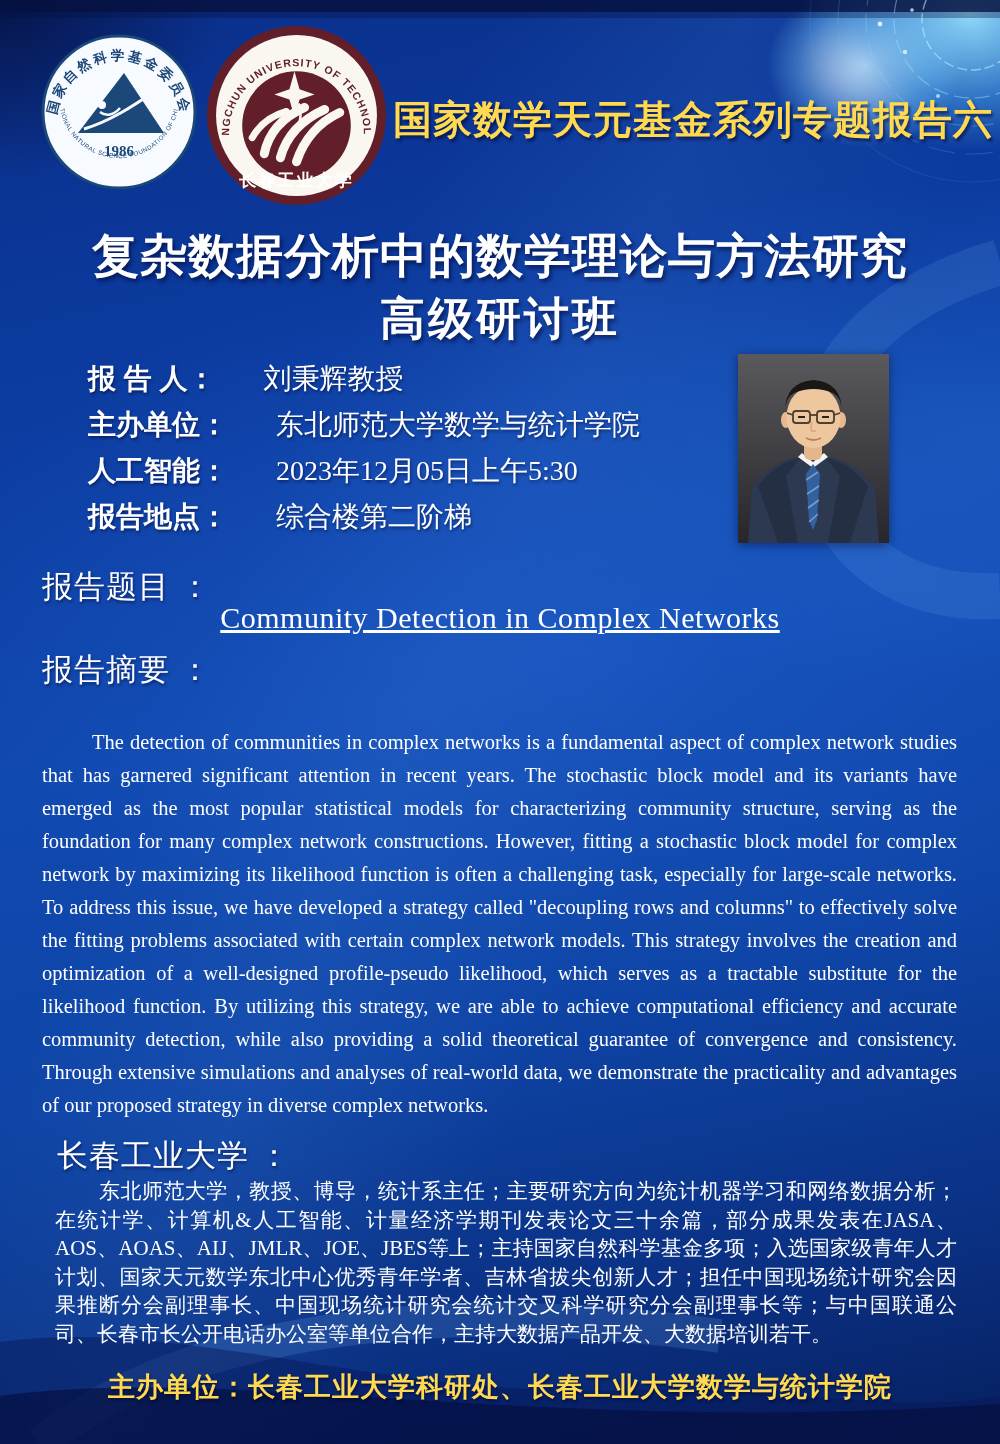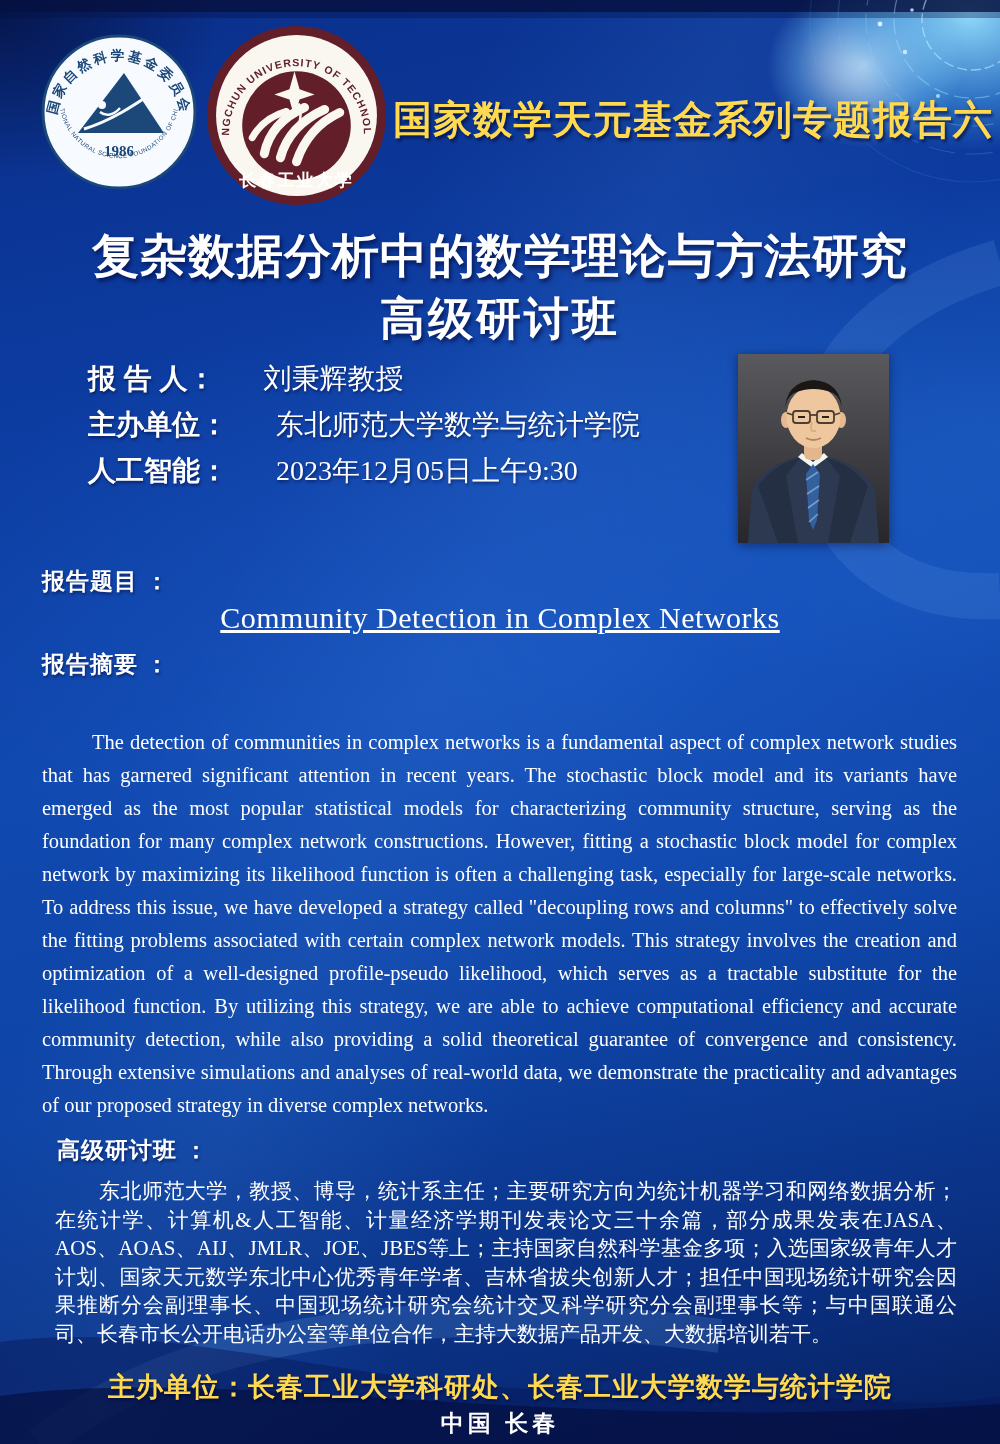--- a/index.html
+++ b/index.html
@@ -23,21 +23,21 @@
   }
   .main-title{top:226px;width:100%;text-align:center;font-family:"Liberation Serif",serif;font-weight:700;
     text-shadow:2px 3px 4px rgba(0,0,40,.6);}
   .main-title-l1{font-size:47px;letter-spacing:1px;line-height:60px;}
   .main-title-l2{font-size:45px;letter-spacing:3px;line-height:58px;margin-top:4px;}
   .info{left:88px;top:356px;font-size:28px;text-shadow:1px 2px 3px rgba(0,0,40,.5);}
   .info-row{height:46px;line-height:46px;display:flex;white-space:pre;gap:38px;}
   .info-label{font-weight:700;}
   .info-value{font-family:"Liberation Serif",serif;margin-left:10px;}
   .photo{left:738px;top:354px;width:151px;height:189px;box-shadow:0 2px 10px rgba(0,0,30,.45);}
-  .section-label{font-weight:700;font-size:23px;letter-spacing:1px;text-shadow:1px 2px 3px rgba(0,0,40,.5);white-space:pre;}
+  .section-label{font-weight:400;font-size:31px;letter-spacing:1px;text-shadow:1px 2px 3px rgba(0,0,40,.5);white-space:pre;}
   .talk-title-label{left:42px;top:566px;}
   .talk-title{top:601px;width:100%;text-align:center;font-family:"Liberation Serif",serif;font-size:30px;letter-spacing:.5px;text-decoration:underline;}
   .abstract-label{left:42px;top:649px;}
   .abstract{
     left:42px;top:726px;width:915px;font-family:"Liberation Serif",serif;
     font-size:20.5px;line-height:33px;text-align:justify;text-indent:50px;
   }
   .bio-label{left:57px;top:1135px;}
   .bio{
     left:55px;top:1177px;width:902px;font-family:"Liberation Serif",serif;
@@ -127,23 +127,25 @@
     <div class="info-row">
       <span class="info-label">报 告 人：</span>
       <span class="info-value">刘秉辉教授</span>
     </div>
     <div class="info-row">
       <span class="info-label">主办单位：</span>
       <span class="info-value">东北师范大学数学与统计学院</span>
     </div>
     <div class="info-row">
       <span class="info-label">人工智能：</span>
-      <span class="info-value">2023年12月05日上午9:30</span>
+      <span class="info-value">2023年12月05日上午5:30</span>
     </div>
     <div class="info-row">
+      <span class="info-label">报告地点：</span>
+      <span class="info-value">综合楼第二阶梯</span>
     </div>
   </div>
 
   <svg class="abs photo" viewBox="0 0 151 189" xmlns="http://www.w3.org/2000/svg">
     <defs>
       <linearGradient id="photoBg" x1="0" y1="0" x2="0" y2="1">
         <stop offset="0" stop-color="#59595e"></stop>
         <stop offset="1" stop-color="#26262b"></stop>
       </linearGradient>
     </defs>
@@ -176,19 +178,18 @@
     <path d="M68,84 Q75.5,88 83,84" stroke="#b5815c" stroke-width="1.8" fill="none"></path>
     <path d="M74,68 Q72,74 74,77 L78,77" stroke="#d9a87e" stroke-width="1.5" fill="none"></path>
   </svg>
 
   <div class="abs section-label talk-title-label">报告题目 ：</div>
   <div class="abs talk-title">Community Detection in Complex Networks</div>
 
   <div class="abs section-label abstract-label">报告摘要 ：</div>
   <div class="abs abstract">The detection of communities in complex networks is a fundamental aspect of complex network studies that has garnered significant attention in recent years. The stochastic block model and its variants have emerged as the most popular statistical models for characterizing community structure, serving as the foundation for many complex network constructions. However, fitting a stochastic block model for complex network by maximizing its likelihood function is often a challenging task, especially for large-scale networks. To address this issue, we have developed a strategy called "decoupling rows and columns" to effectively solve the fitting problems associated with certain complex network models. This strategy involves the creation and optimization of a well-designed profile-pseudo likelihood, which serves as a tractable substitute for the likelihood function. By utilizing this strategy, we are able to achieve computational efficiency and accurate community detection, while also providing a solid theoretical guarantee of convergence and consistency. Through extensive simulations and analyses of real-world data, we demonstrate the practicality and advantages of our proposed strategy in diverse complex networks.</div>
 
-  <div class="abs section-label bio-label">高级研讨班 ：</div>
+  <div class="abs section-label bio-label">长春工业大学 ：</div>
   <div class="abs bio">东北师范大学，教授、博导，统计系主任；主要研究方向为统计机器学习和网络数据分析；在统计学、计算机&amp;人工智能、计量经济学期刊发表论文三十余篇，部分成果发表在JASA、AOS、AOAS、AIJ、JMLR、JOE、JBES等上；主持国家自然科学基金多项；入选国家级青年人才计划、国家天元数学东北中心优秀青年学者、吉林省拔尖创新人才；担任中国现场统计研究会因果推断分会副理事长、中国现场统计研究会统计交叉科学研究分会副理事长等；与中国联通公司、长春市长公开电话办公室等单位合作，主持大数据产品开发、大数据培训若干。</div>
 
   <div class="abs organizer">主办单位：长春工业大学科研处、长春工业大学数学与统计学院</div>
-  <div class="abs location">中国 长春</div>
 
 </div>
 
 </body></html>

